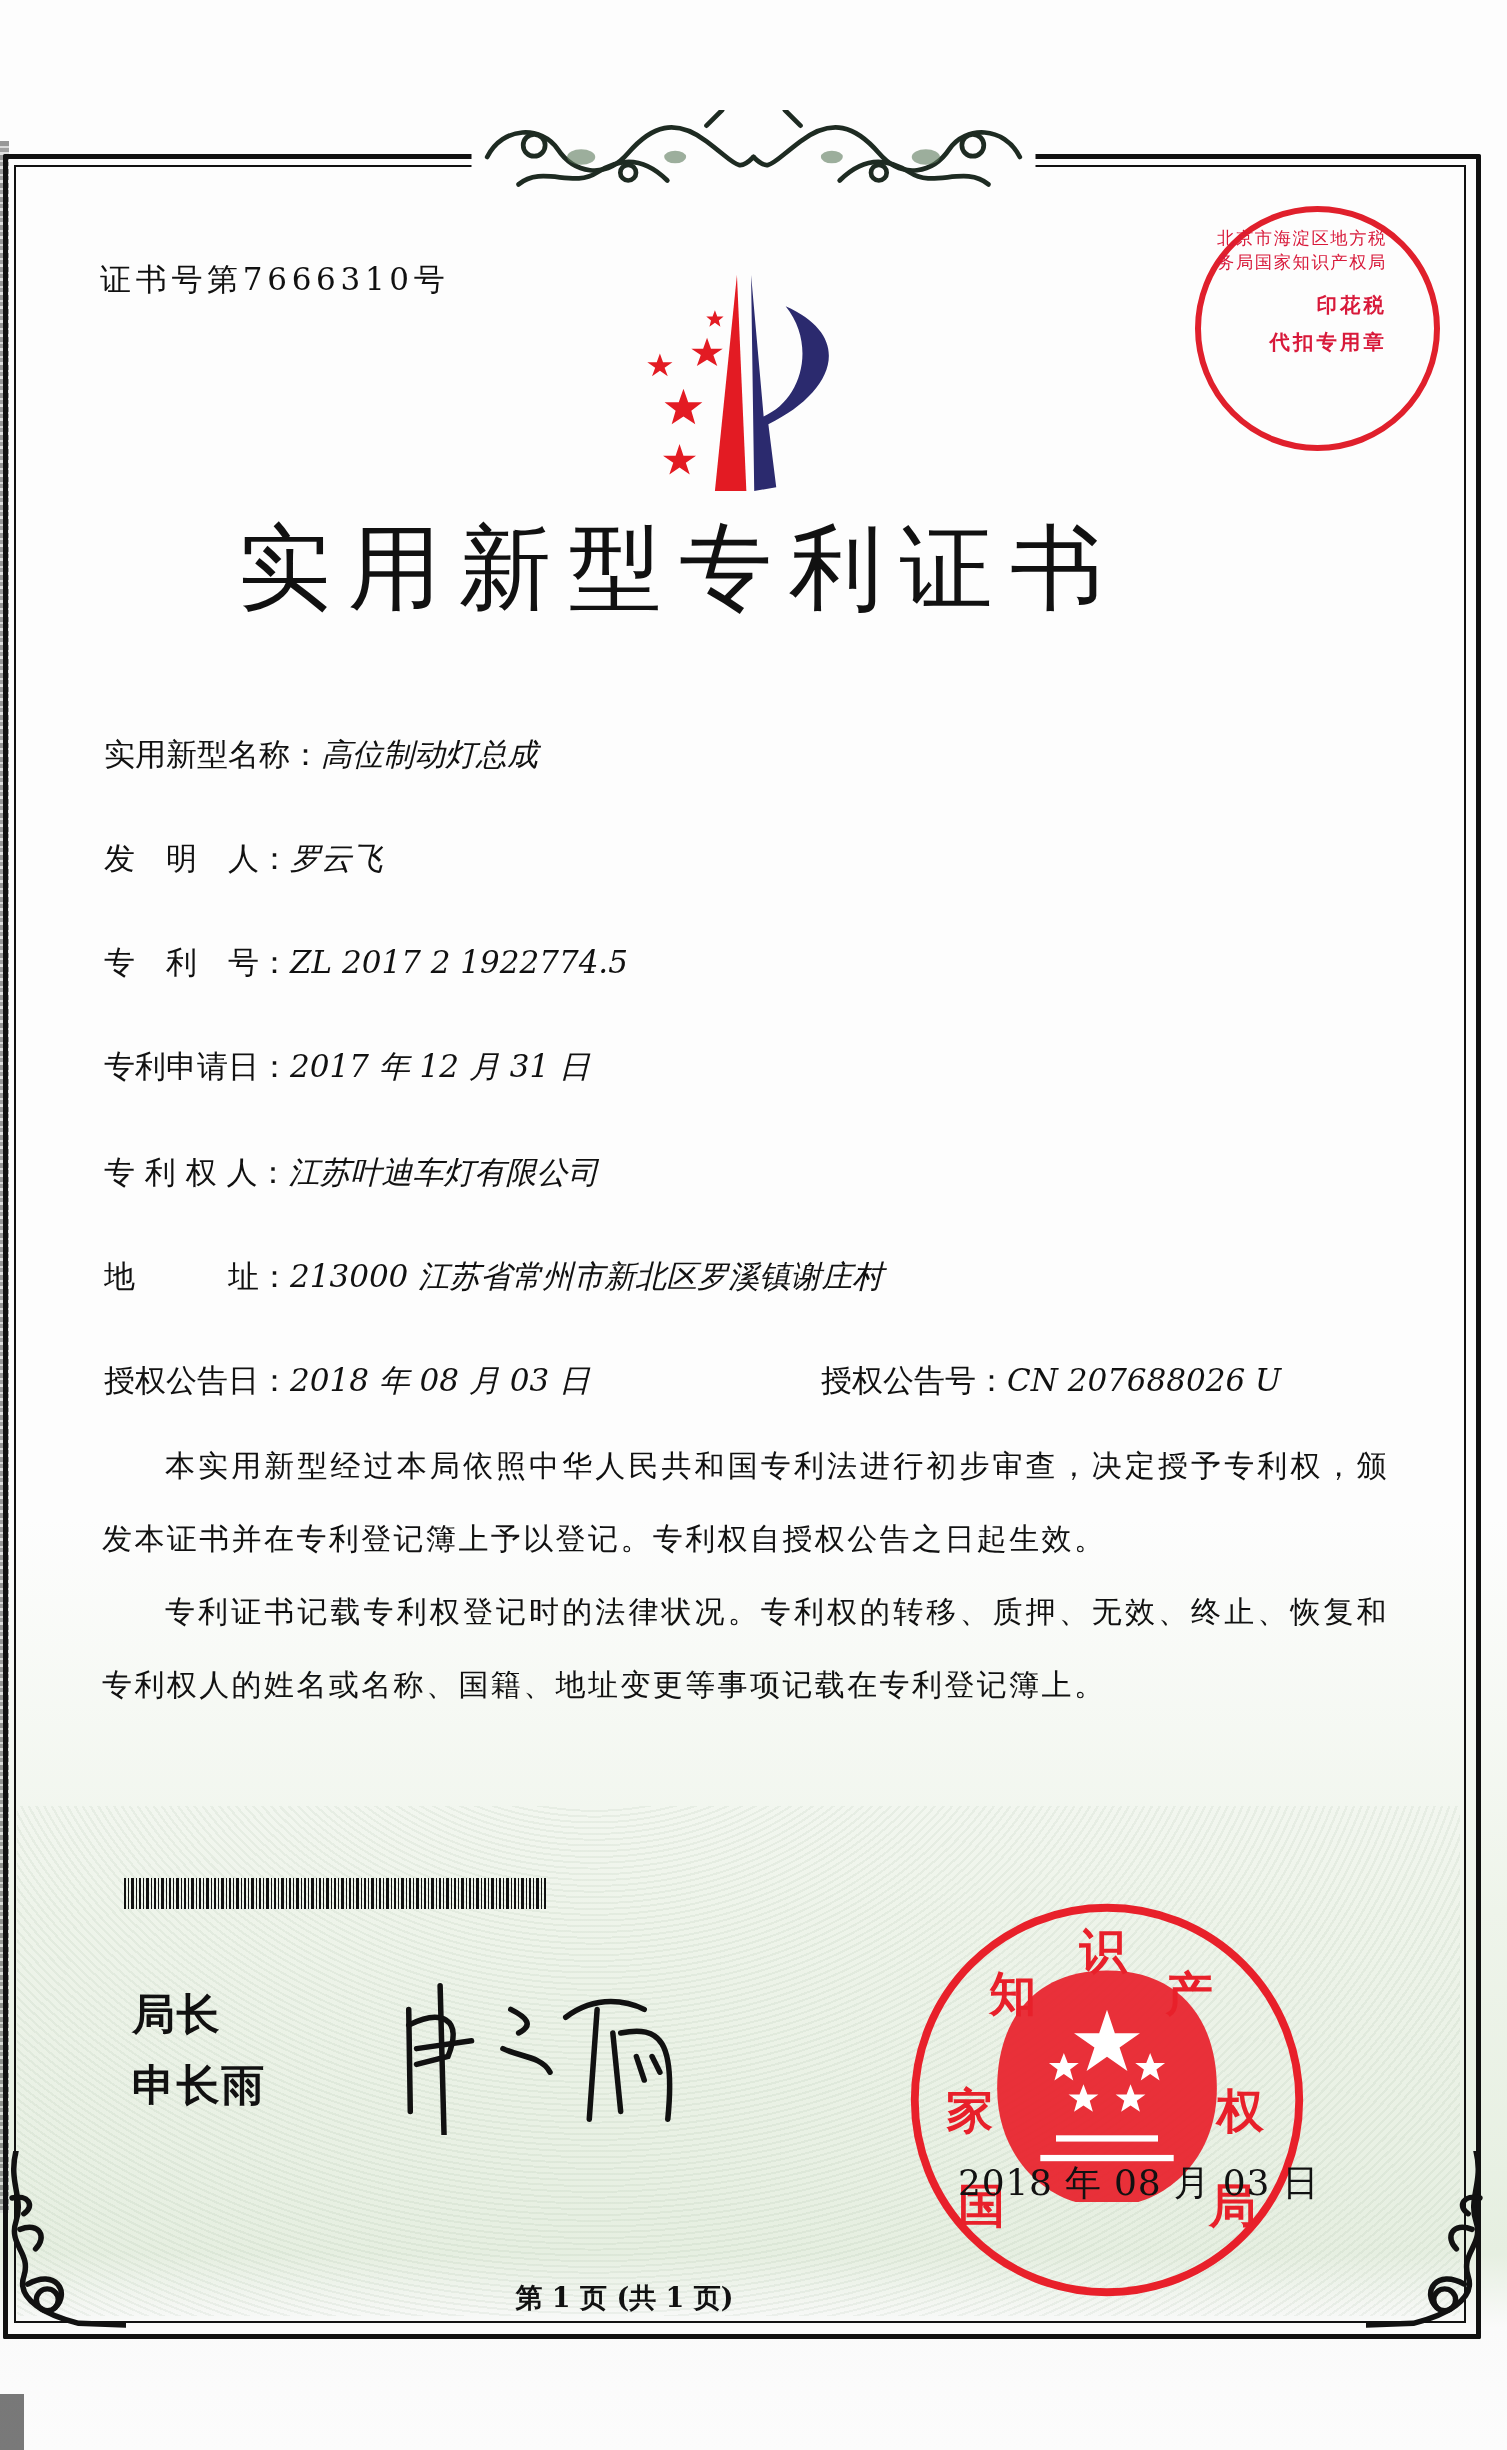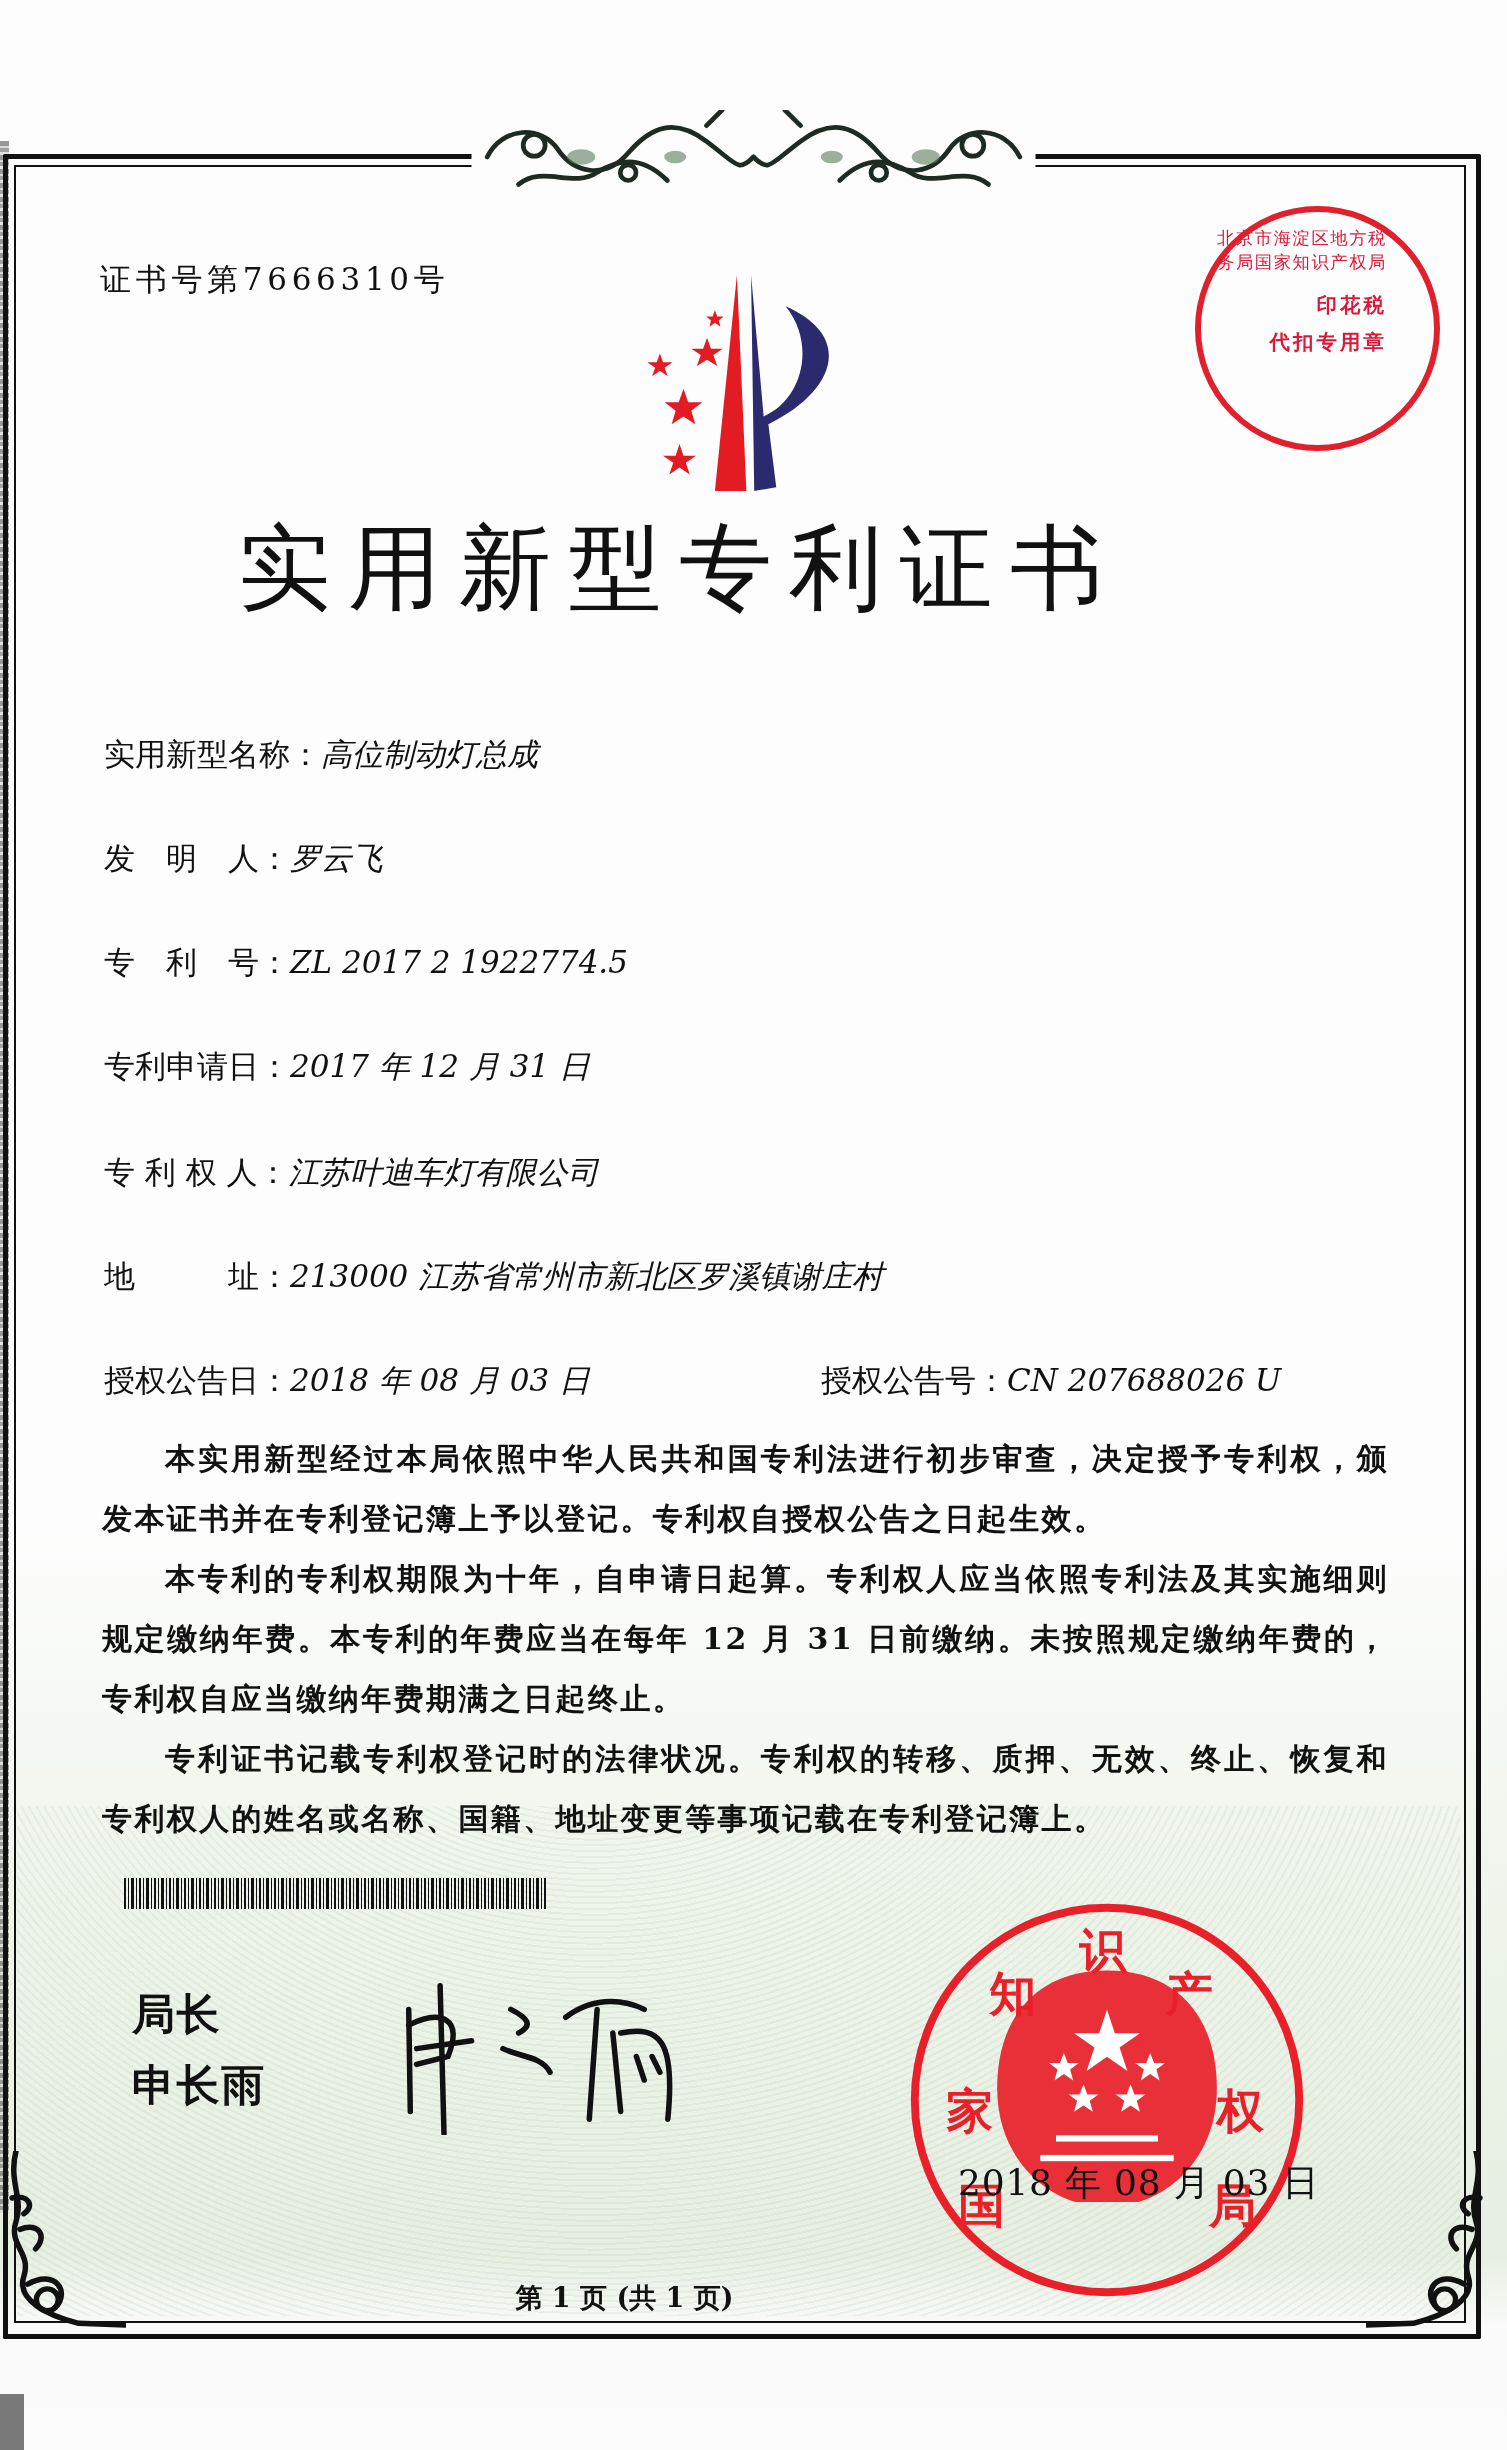--- a/index.html
+++ b/index.html
@@ -62,21 +62,21 @@
 
   .field {
     position:absolute; left:104px; font-size:31px; white-space:nowrap;
     font-family:"DejaVu Sans","Liberation Sans",sans-serif;
   }
   .field .lbl { display:inline-block; }
   .field .val { display:inline-block; font-family:"DejaVu Serif","Liberation Serif",serif;font-style:italic; }
 
   .body-text {
     position:absolute; left:102px; width:1287px;
-    font-size:30px; line-height:60px; font-weight:bold;
+    font-size:30px; line-height:73px; font-weight:normal;
     font-family:"DejaVu Serif","Liberation Serif",serif;
     letter-spacing:2.4px; text-align:justify;
   }
   .body-text p { margin:0 0 0 0; text-indent:63px; }
 
   .barcode {
     position:absolute; left:124px; top:1878px; width:424px; height:31px;
     background:repeating-linear-gradient(90deg,#111 0 2.4px,transparent 2.4px 3.9px,#111 3.9px 4.7px,transparent 4.7px 7px,#111 7px 10.2px,transparent 10.2px 11.8px,#111 11.8px 12.6px,transparent 12.6px 15px);
   }
   .director {
@@ -198,21 +198,20 @@
 </div>
 <div class="field" style="top:1360px">
   <span class="lbl">授权公告日：</span><span class="val">2018 年 08 月 03 日</span>
 </div>
 <div class="field" style="top:1360px;left:821px">
   <span class="lbl">授权公告号：</span><span class="val">CN 207688026 U</span>
 </div>
 
 <div class="body-text" style="top:1429px">
   <p>本实用新型经过本局依照中华人民共和国专利法进行初步审查，决定授予专利权，颁发本证书并在专利登记簿上予以登记。专利权自授权公告之日起生效。</p>
-  <p>本专利的专利权期限为十年，自申请日起算。专利权人应当依照专利法及其实施细则规定缴纳年费。本专利的年费应当在每年 12 月 31 日前缴纳。未按照规定缴纳年费的，专利权自应当缴纳年费期满之日起终止。</p>
   <p>专利证书记载专利权登记时的法律状况。专利权的转移、质押、无效、终止、恢复和专利权人的姓名或名称、国籍、地址变更等事项记载在专利登记簿上。</p>
 </div>
 
 <div class="barcode"></div>
 
 <div class="director" style="top:1986px">局长</div>
 <div class="director" style="top:2057px">申长雨</div>
 
 <svg class="signature" viewBox="0 0 470 200">
   <g fill="none" stroke="#111" stroke-width="7" stroke-linecap="round">

